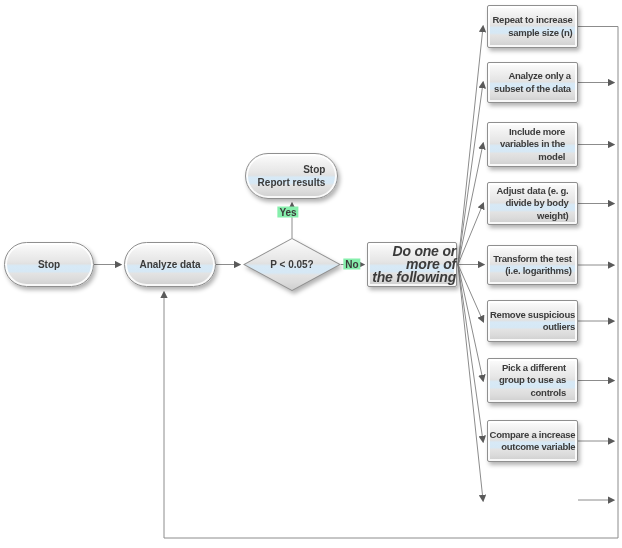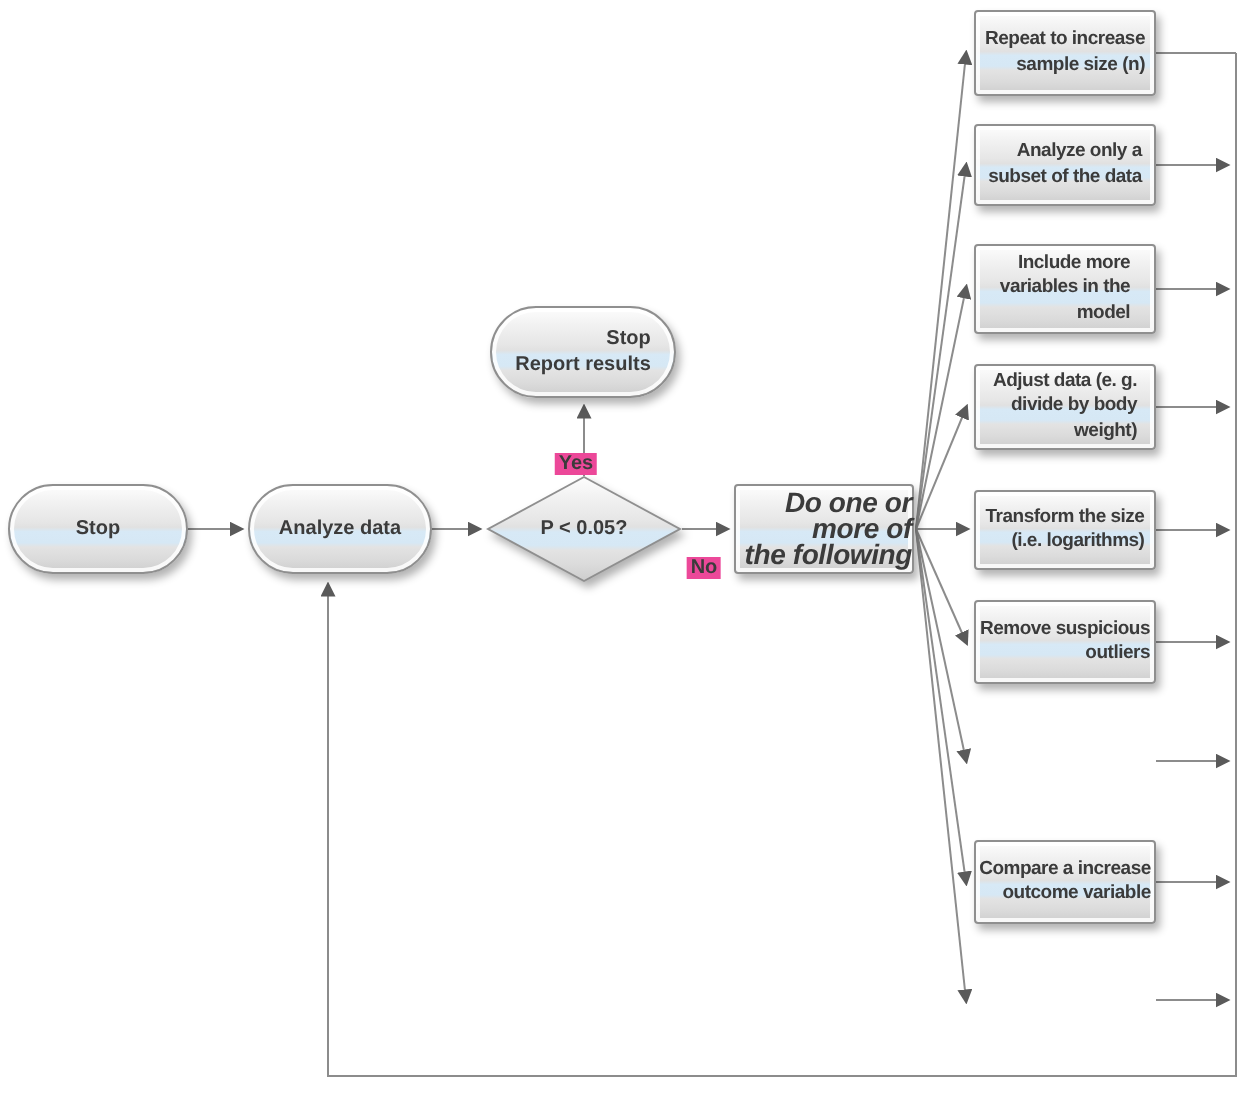--- a/index.html
+++ b/index.html
@@ -63,25 +63,24 @@
     left:2px;right:2px;top:1px;bottom:1px;
     background:var(--glass);
   }
   .diamond-label{
     position:absolute;inset:0;
     display:flex;align-items:center;justify-content:center;
     font-size:10px;font-weight:bold;color:#3b3b3b;
   }
   .edge-label{
     position:absolute;
-    background:#ec4899;
+    background:#86efac;
     padding:0 2px;
     font-size:10px;font-weight:bold;color:#3b3b3b;
     transform:translate(-50%,-50%);
-    margin-top:20px;
   }
 </style>
 </head>
 <body>
 
 <div class="canvas">
 
   <svg width="622" height="548" viewBox="0 0 622 548">
     <defs>
       <marker id="arw" viewBox="0 0 10 10" refX="7" refY="5" markerWidth="7.5" markerHeight="7.5" orient="auto-start-reverse">
@@ -141,20 +140,23 @@
   <div class="node optbox" style="top:5px;height:43px">Repeat to increase
 sample size (n)</div>
   <div class="node optbox" style="top:62px;height:41px">Analyze only a
 subset of the data</div>
   <div class="node optbox" style="top:122px;height:45px">Include more
 variables in the
 model</div>
   <div class="node optbox" style="top:182px;height:43px">Adjust data (e. g.
 divide by body
 weight)</div>
-  <div class="node optbox" style="top:245px;height:40px">Transform the size
+  <div class="node optbox" style="top:245px;height:40px">Transform the test
 (i.e. logarithms)</div>
   <div class="node optbox" style="top:300px;height:42px">Remove suspicious
 outliers</div>
+  <div class="node optbox" style="top:358px;height:45px">Pick a different
+group to use as
+controls</div>
   <div class="node optbox" style="top:420px;height:42px">Compare a increase
 outcome variable</div>
 
 </div>
 
 </body></html>

